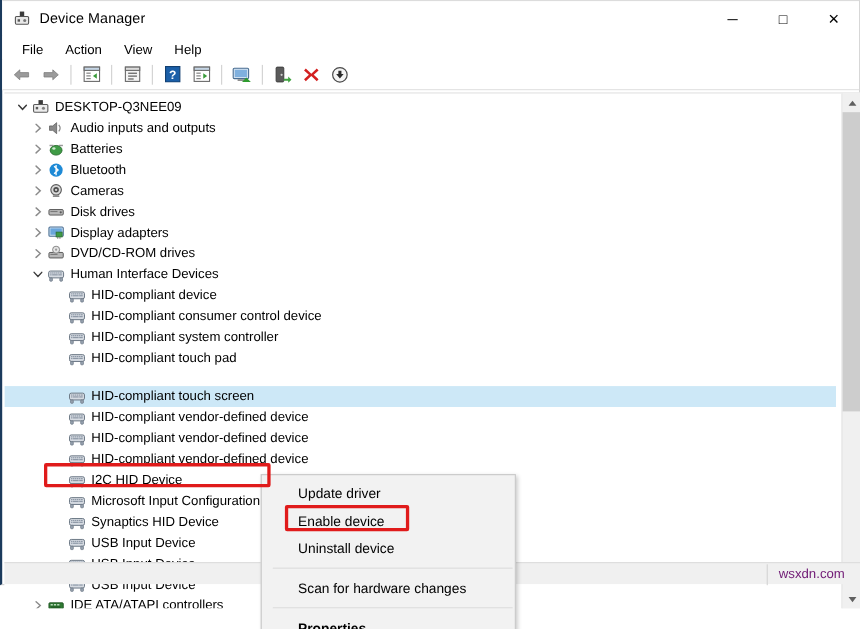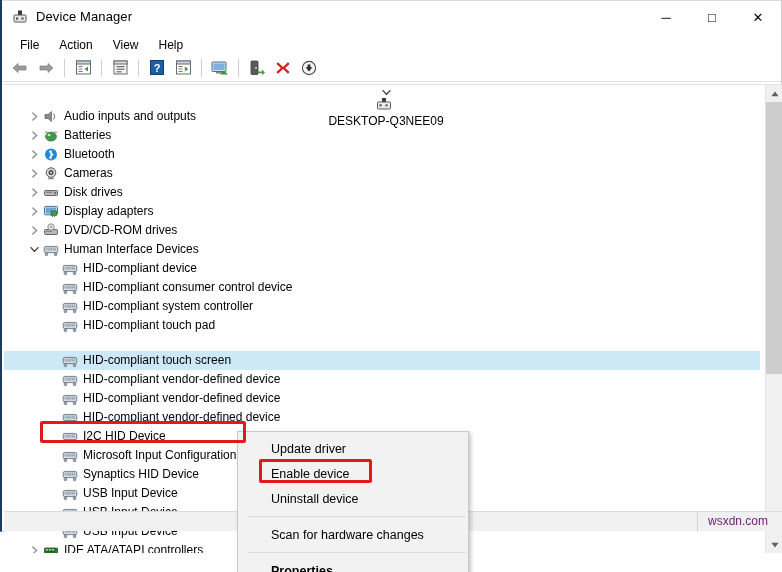--- a/index.html
+++ b/index.html
@@ -91,21 +91,21 @@
   .chev {
     width: 16px; height: 19px;
     display:flex; align-items:center; justify-content:center;
     color: #767676; font-size: 9px;
   }
   .chev.open { color:#333; }
   .ico { width: 18px; height: 16px; display:flex; align-items:center; justify-content:center; margin-right: 4px; }
   .lbl { line-height: 19px; }
 
   
-  .d0 { padding-left: 8px; flex-direction: column; }
+  .d0 { padding-left: 8px; }
   .d1 { padding-left: 22px; }
   .d2 { padding-left: 41px; }
 
   
   .vscroll {
     position: absolute; right: 0; top: 0;
     width: 17px; height: 468px;
     background: #f0f0f0;
     border-left: 1px solid #e4e4e4;
   }

